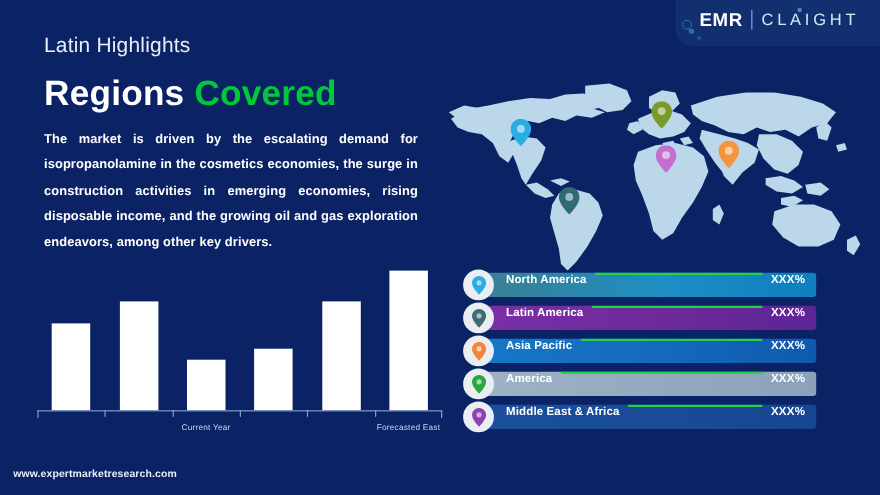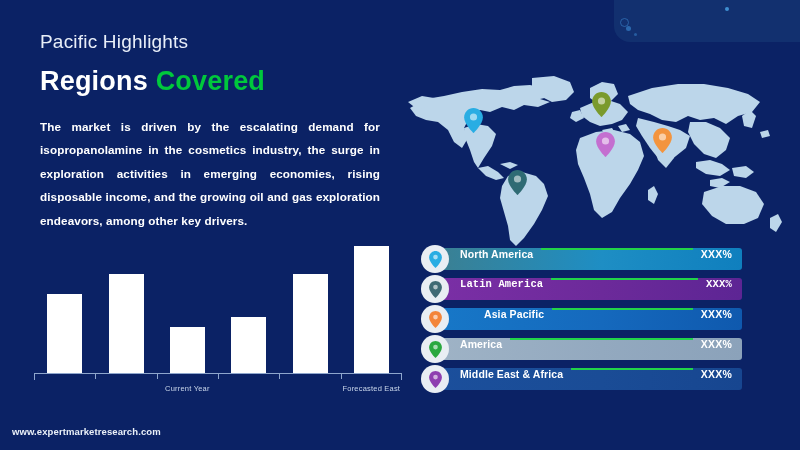--- a/index.html
+++ b/index.html
@@ -54,21 +54,21 @@
   }
 
   
   .kicker {
     position: absolute; left: 40px; top: 31px;
     font-size: 19px; color: #e8eef8; font-weight: 400;
     letter-spacing: .2px;
   }
   .headline {
     position: absolute; left: 40px; top: 66px;
-    font-size: 27px; font-weight: bold; letter-spacing: .2px;
+    font-size: 32px; font-weight: bold; letter-spacing: .2px;
   }
   .headline .hl-a { color: #ffffff; }
   .headline .hl-b { color: #00c83c; }
 
   .desc {
     position: absolute; left: 40px; top: 115px;
     width: 340px;
     font-size: 11.7px; font-weight: bold;
     line-height: 2.0;
     text-align: justify;
@@ -129,22 +129,22 @@
   .legend-row {
     position: relative;
     height: 22px;
     margin-bottom: 8px;
     border-radius: 3px;
     display: flex;
   }
   .legend-row:last-child { margin-bottom: 0; }
 
   .lr-0 { background: linear-gradient(90deg, #3c7f90 0%, #1e8ec4 55%, #0f7fbe 100%); }
-  .lr-1 { background: linear-gradient(90deg, #7b2fa6 0%, #6c2a9a 55%, #5d2594 100%); font-family: Liberation Mono, monospace; }
-  .lr-2 { background: linear-gradient(90deg, #1778c8 0%, #1569bd 55%, #0f59ae 100%); padding-left: 24px; }
+  .lr-1 { background: linear-gradient(90deg, #7b2fa6 0%, #6c2a9a 55%, #5d2594 100%); }
+  .lr-2 { background: linear-gradient(90deg, #1778c8 0%, #1569bd 55%, #0f59ae 100%); }
   .lr-3 { background: linear-gradient(90deg, #9fb3c6 0%, #93a9bf 55%, #8ba2ba 100%); }
   .lr-4 { background: linear-gradient(90deg, #1b4f9c 0%, #1a4c96 55%, #174690 100%); }
 
   .pin-badge {
     position: absolute;
     left: -9px; top: -3px;
     width: 28px; height: 28px;
     border-radius: 50%;
     background: #e9eef3;
     display: flex; align-items: center; justify-content: center;
@@ -185,29 +185,34 @@
   }
 </style>
 </head>
 <body>
 
 <div class="logo-plate">
   <span class="logo-ring"></span>
   <span class="logo-dot logo-d1"></span>
   <span class="logo-dot logo-d2"></span>
   <span class="logo-dot logo-d3"></span>
+  <div class="logo-inner">
+    <span class="logo-emr">EMR</span>
+    <span class="logo-div"></span>
+    <span class="logo-claight">CLAIGHT</span>
+  </div>
 </div>
 
-<div class="kicker">Pacific Highlights</div>
+<div class="kicker">Latin Highlights</div>
 
 <div class="headline">
   <span class="hl-a">Regions </span><span class="hl-b">Covered</span>
 </div>
 
-<div class="desc">The market is driven by the escalating demand for isopropanolamine in the cosmetics industry, the surge in exploration activities in emerging economies, rising disposable income, and the growing oil and gas exploration endeavors, among other key drivers.</div>
+<div class="desc">The market is driven by the escalating demand for isopropanolamine in the cosmetics economies, the surge in construction activities in emerging economies, rising disposable income, and the growing oil and gas exploration endeavors, among other key drivers.</div>
 
 <div class="chart">
   <div class="plot" id="plot">
       <div class="bar" style="left: 13.1667px; height: 78.9091px; bottom: 12px; background: rgb(255, 255, 255);"></div>
       <div class="bar" style="left: 74.5px; height: 99.2727px; bottom: 12px; background: rgb(255, 255, 255);"></div>
       <div class="bar" style="left: 135.833px; height: 45.8182px; bottom: 12px; background: rgb(255, 255, 255);"></div>
       <div class="bar" style="left: 197.167px; height: 56px; bottom: 12px; background: rgb(255, 255, 255);"></div>
       <div class="bar" style="left: 258.5px; height: 99.2727px; bottom: 12px; background: rgb(255, 255, 255);"></div>
       <div class="bar" style="left: 319.833px; height: 127.273px; bottom: 12px; background: rgb(255, 255, 255);"></div>
       <div class="axis" style="background: rgb(142, 166, 205);"></div>

